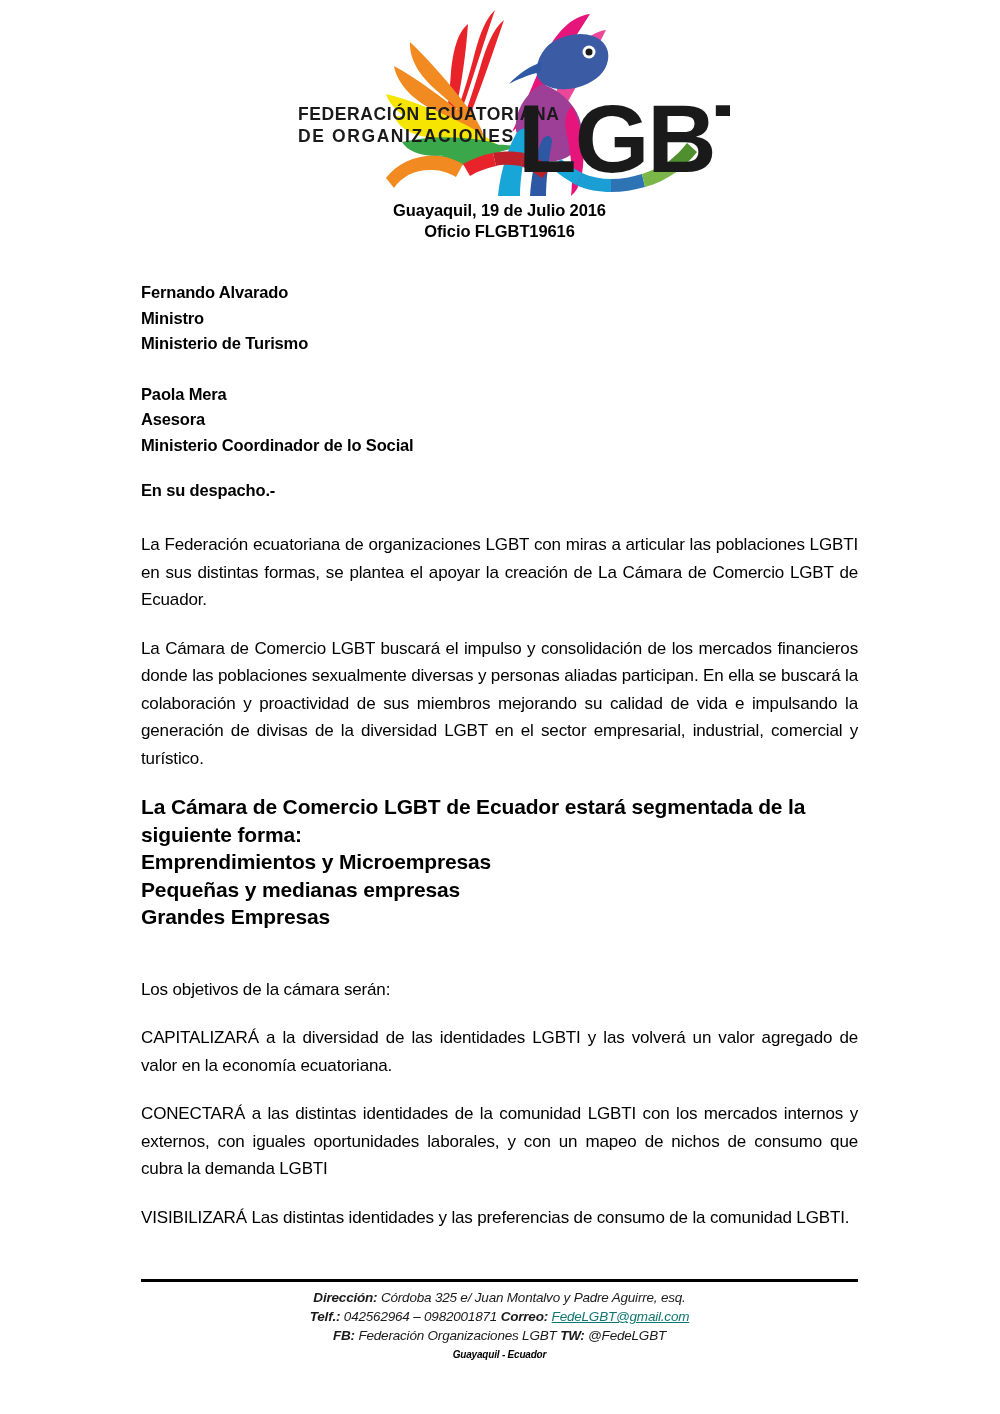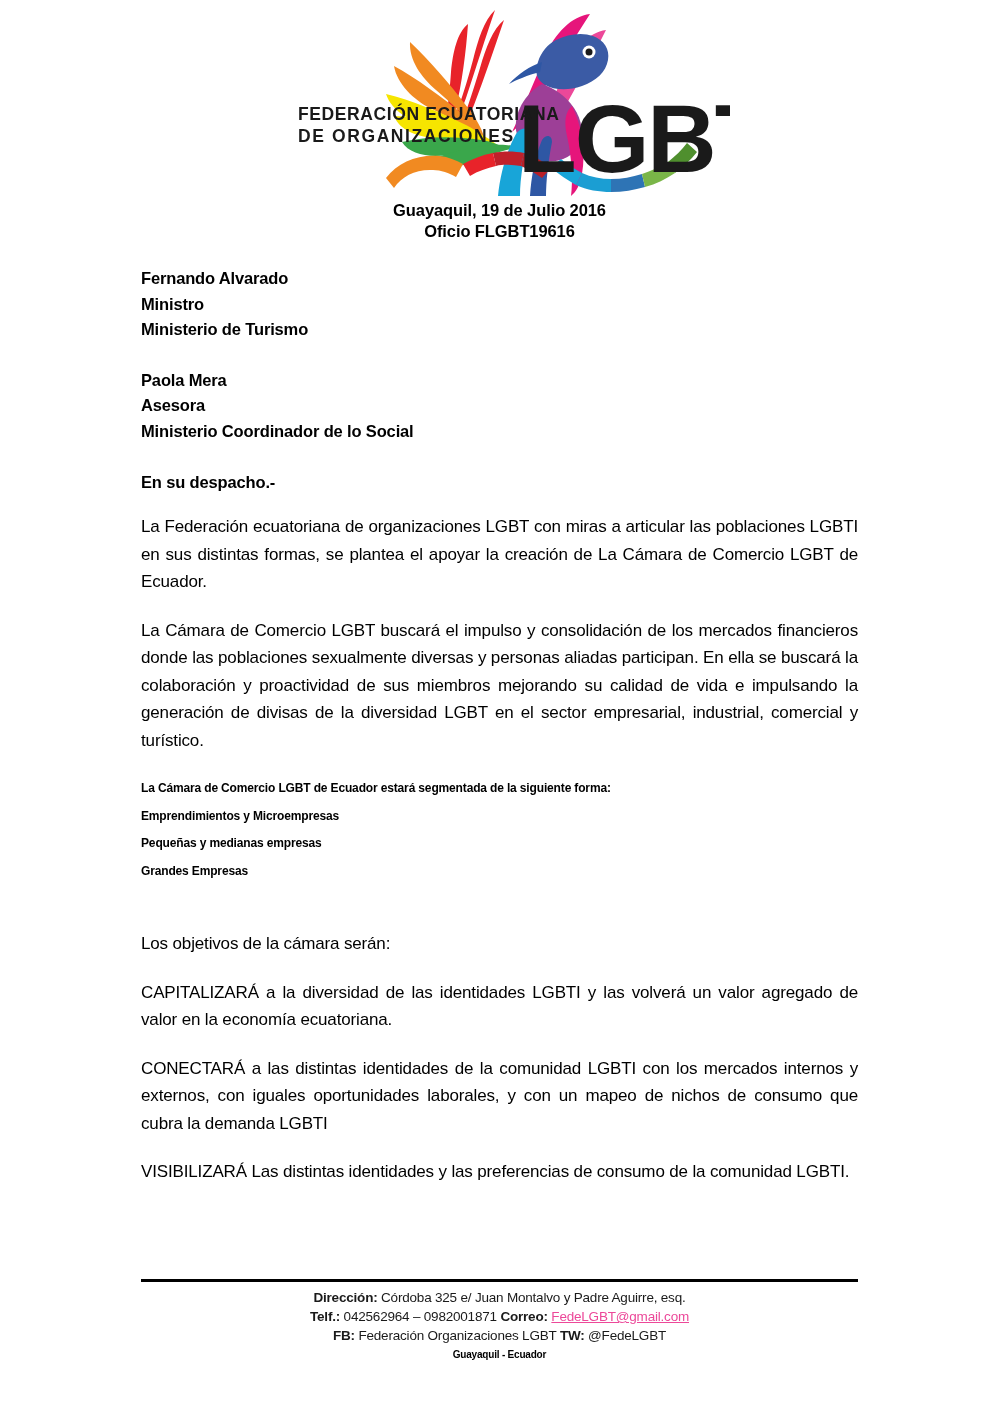--- a/index.html
+++ b/index.html
@@ -53,97 +53,98 @@
     font-weight: bold;
     font-size: 16.5px;
     line-height: 21px;
     letter-spacing: -0.1px;
   }
 
   
   .addressee-block {
     position: absolute;
     left: 141px;
-    top: 266px;
+    top: 280px;
     width: 717px;
   }
   .addressee-group {
     font-weight: bold;
     font-size: 16.5px;
     line-height: 25.5px;
     letter-spacing: -0.15px;
   }
   .addressee-group + .addressee-group {
     margin-top: 25px;
   }
   .despacho {
-    margin-top: 26px;
+    margin-top: 20px;
     font-weight: bold;
     font-size: 16.5px;
     line-height: 25.5px;
     letter-spacing: -0.15px;
   }
 
   
   .body-block {
     position: absolute;
     left: 141px;
-    top: 513px;
+    top: 531px;
     width: 717px;
   }
   p.para {
     margin: 0 0 21px 0;
     font-size: 17px;
     line-height: 27.5px;
     text-align: justify;
     letter-spacing: -0.15px;
     font-family: "Liberation Sans", sans-serif;
   }
   p.para.last-of-group {
     margin-bottom: 12px;
   }
   .seg-list {
     margin: 0;
     padding: 0;
     list-style: none;
     font-weight: bold;
-    font-size: 12px;
+    font-size: 21px;
     line-height: 27.5px;
     letter-spacing: -0.15px;
   }
   .seg-list li {
     margin: 0;
     padding: 0;
     white-space: nowrap;
   }
   .spacer-lg { height: 45px; }
 
   
   .footer {
     position: absolute;
     left: 141px;
     top: 1279px;
     width: 717px;
+    font-style: italic;
   }
   .footer-rule {
     width: 717px;
     height: 3px;
     background: #000000;
     margin: 0 0 6px 0;
   }
   .footer-lines {
     text-align: center;
     font-size: 13.5px;
     line-height: 19px;
     letter-spacing: -0.2px;
     color: #1a1a1a;
   }
   .footer-lines .b { font-weight: bold; }
   .footer-lines .mail {
-    color: #ec4899;
+    color: #0f766e;
     text-decoration: underline;
   }
   .footer-city {
     text-align: center;
     font-weight: bold;
     font-size: 10px;
     line-height: 19px;
     letter-spacing: -0.2px;
   }
 </style>

